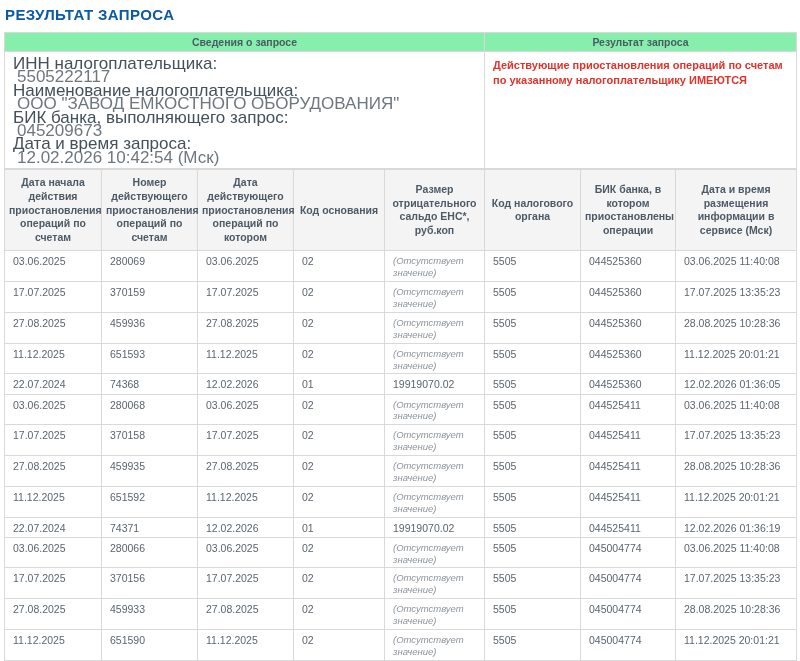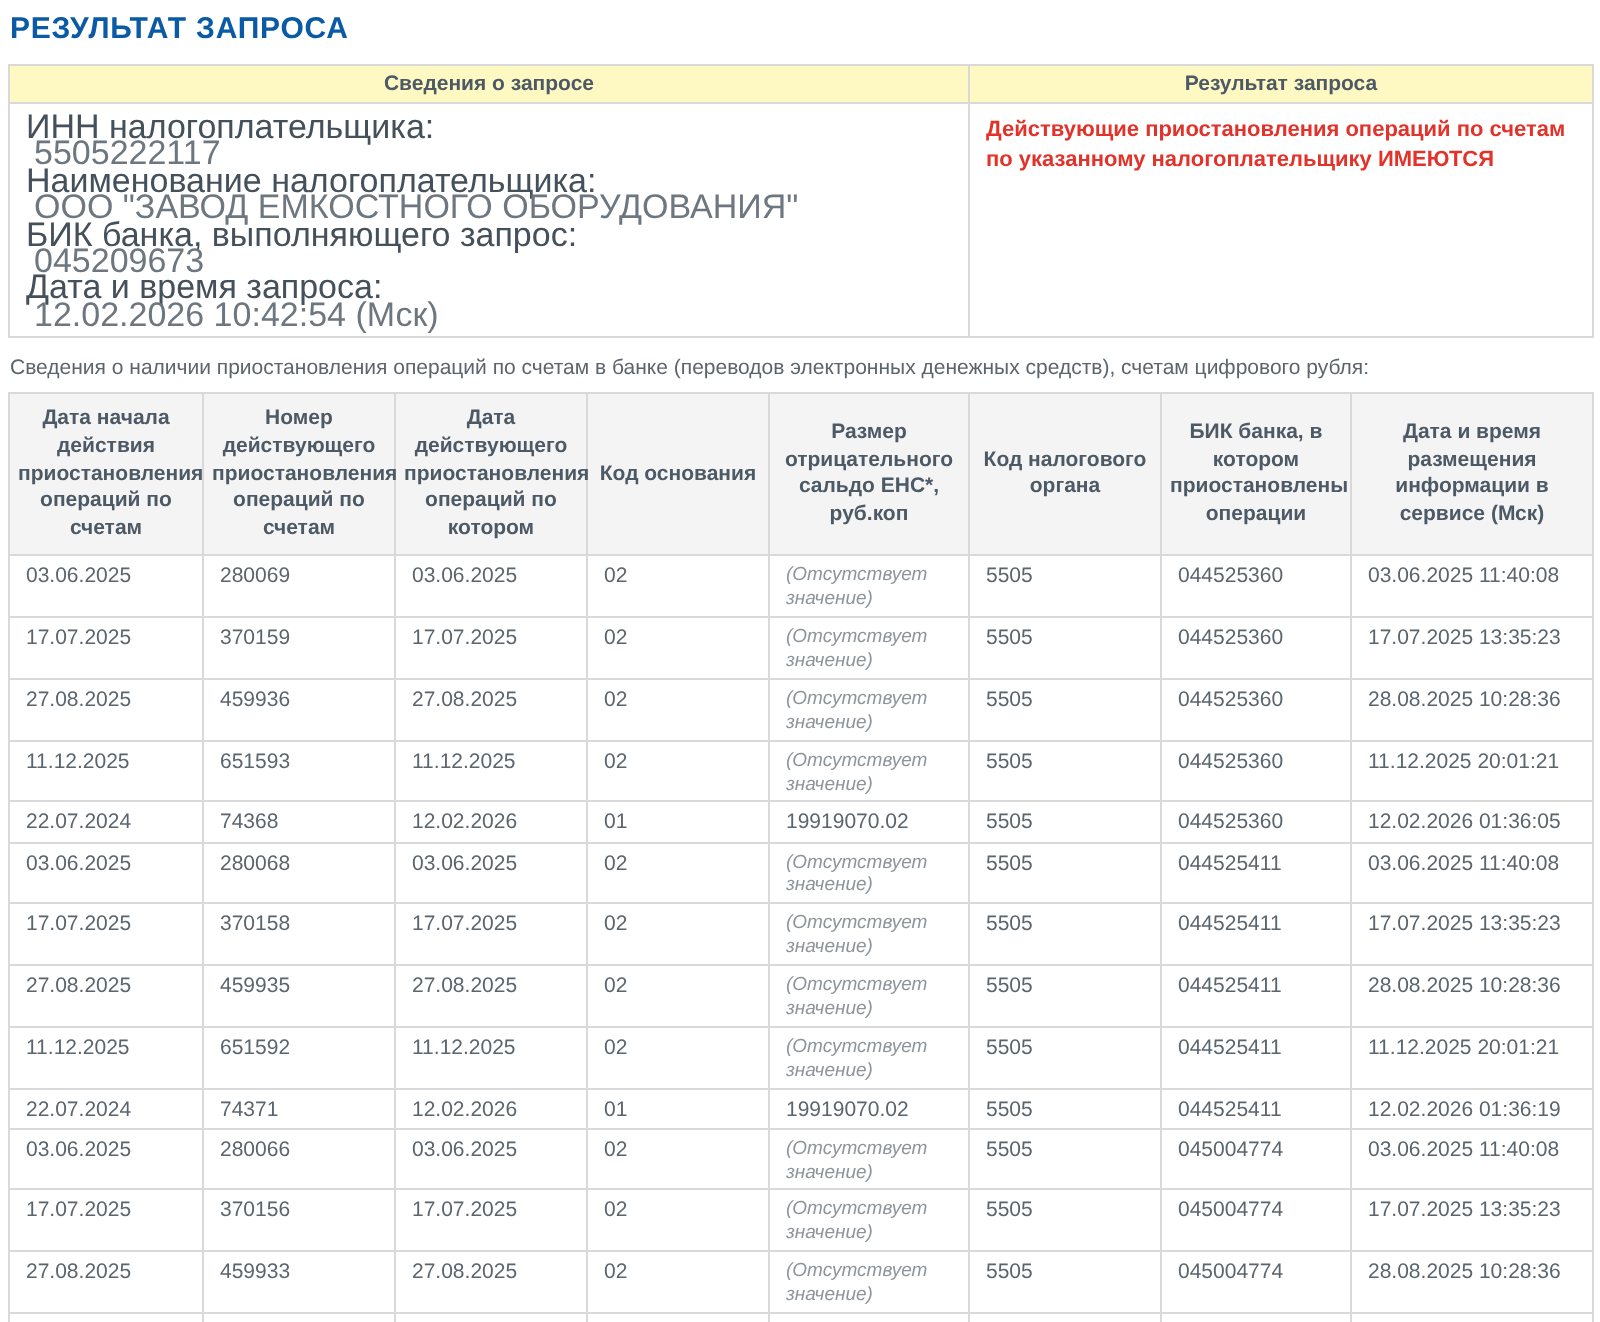--- a/index.html
+++ b/index.html
@@ -13,21 +13,21 @@
   .page-title {
     margin:1px 0 9px 1px;
     font-size:15px; font-weight:bold; color:#0b5aa5; letter-spacing:0.4px;
   }
 
   table { border-collapse:collapse; table-layout:fixed; }
 
   
   .t1 { width:792px; }
   .t1 th {
-    background:#fef9c3; border:1px solid #d9d9d9;
+    background:#86efac; border:1px solid #d9d9d9;
     font-size:10.5px; font-weight:bold; color:#4d5a66;
     padding:3px 6px; text-align:center;
   }
   .t1 td { border:1px solid #d9d9d9; vertical-align:top; padding:5px 8px 4px; }
   .fields .label { font-weight:normal; color:#44505a; font-size:17px; line-height:13.4px; }
   .fields .value { color:#6e777f; font-size:17px; line-height:13.4px; padding-left:4px; }
   .result-text { color:#e23229; font-weight:bold; font-size:11px; line-height:15px; padding-top:1px; }
 
   
   .intro { font-size:10.5px; color:#5b656e; margin:9px 0 6px 1px; }
@@ -79,21 +79,20 @@
             <div class="value">12.02.2026 10:42:54 (Мск)</div>
           </div>
         </td>
         <td>
           <div class="result-text">Действующие приостановления операций по счетам по указанному налогоплательщику ИМЕЮТСЯ</div>
         </td>
       </tr>
     </tbody>
   </table>
 
-  <div class="intro">Сведения о наличии приостановления операций по счетам в банке (переводов электронных денежных средств), счетам цифрового рубля:</div>
 
   <table class="t2">
     <colgroup>
       <col style="width:97px">
         <col style="width:96px">
         <col style="width:96px">
         <col style="width:91px">
       <col style="width:100px">
         <col style="width:96px">
         <col style="width:95px">

